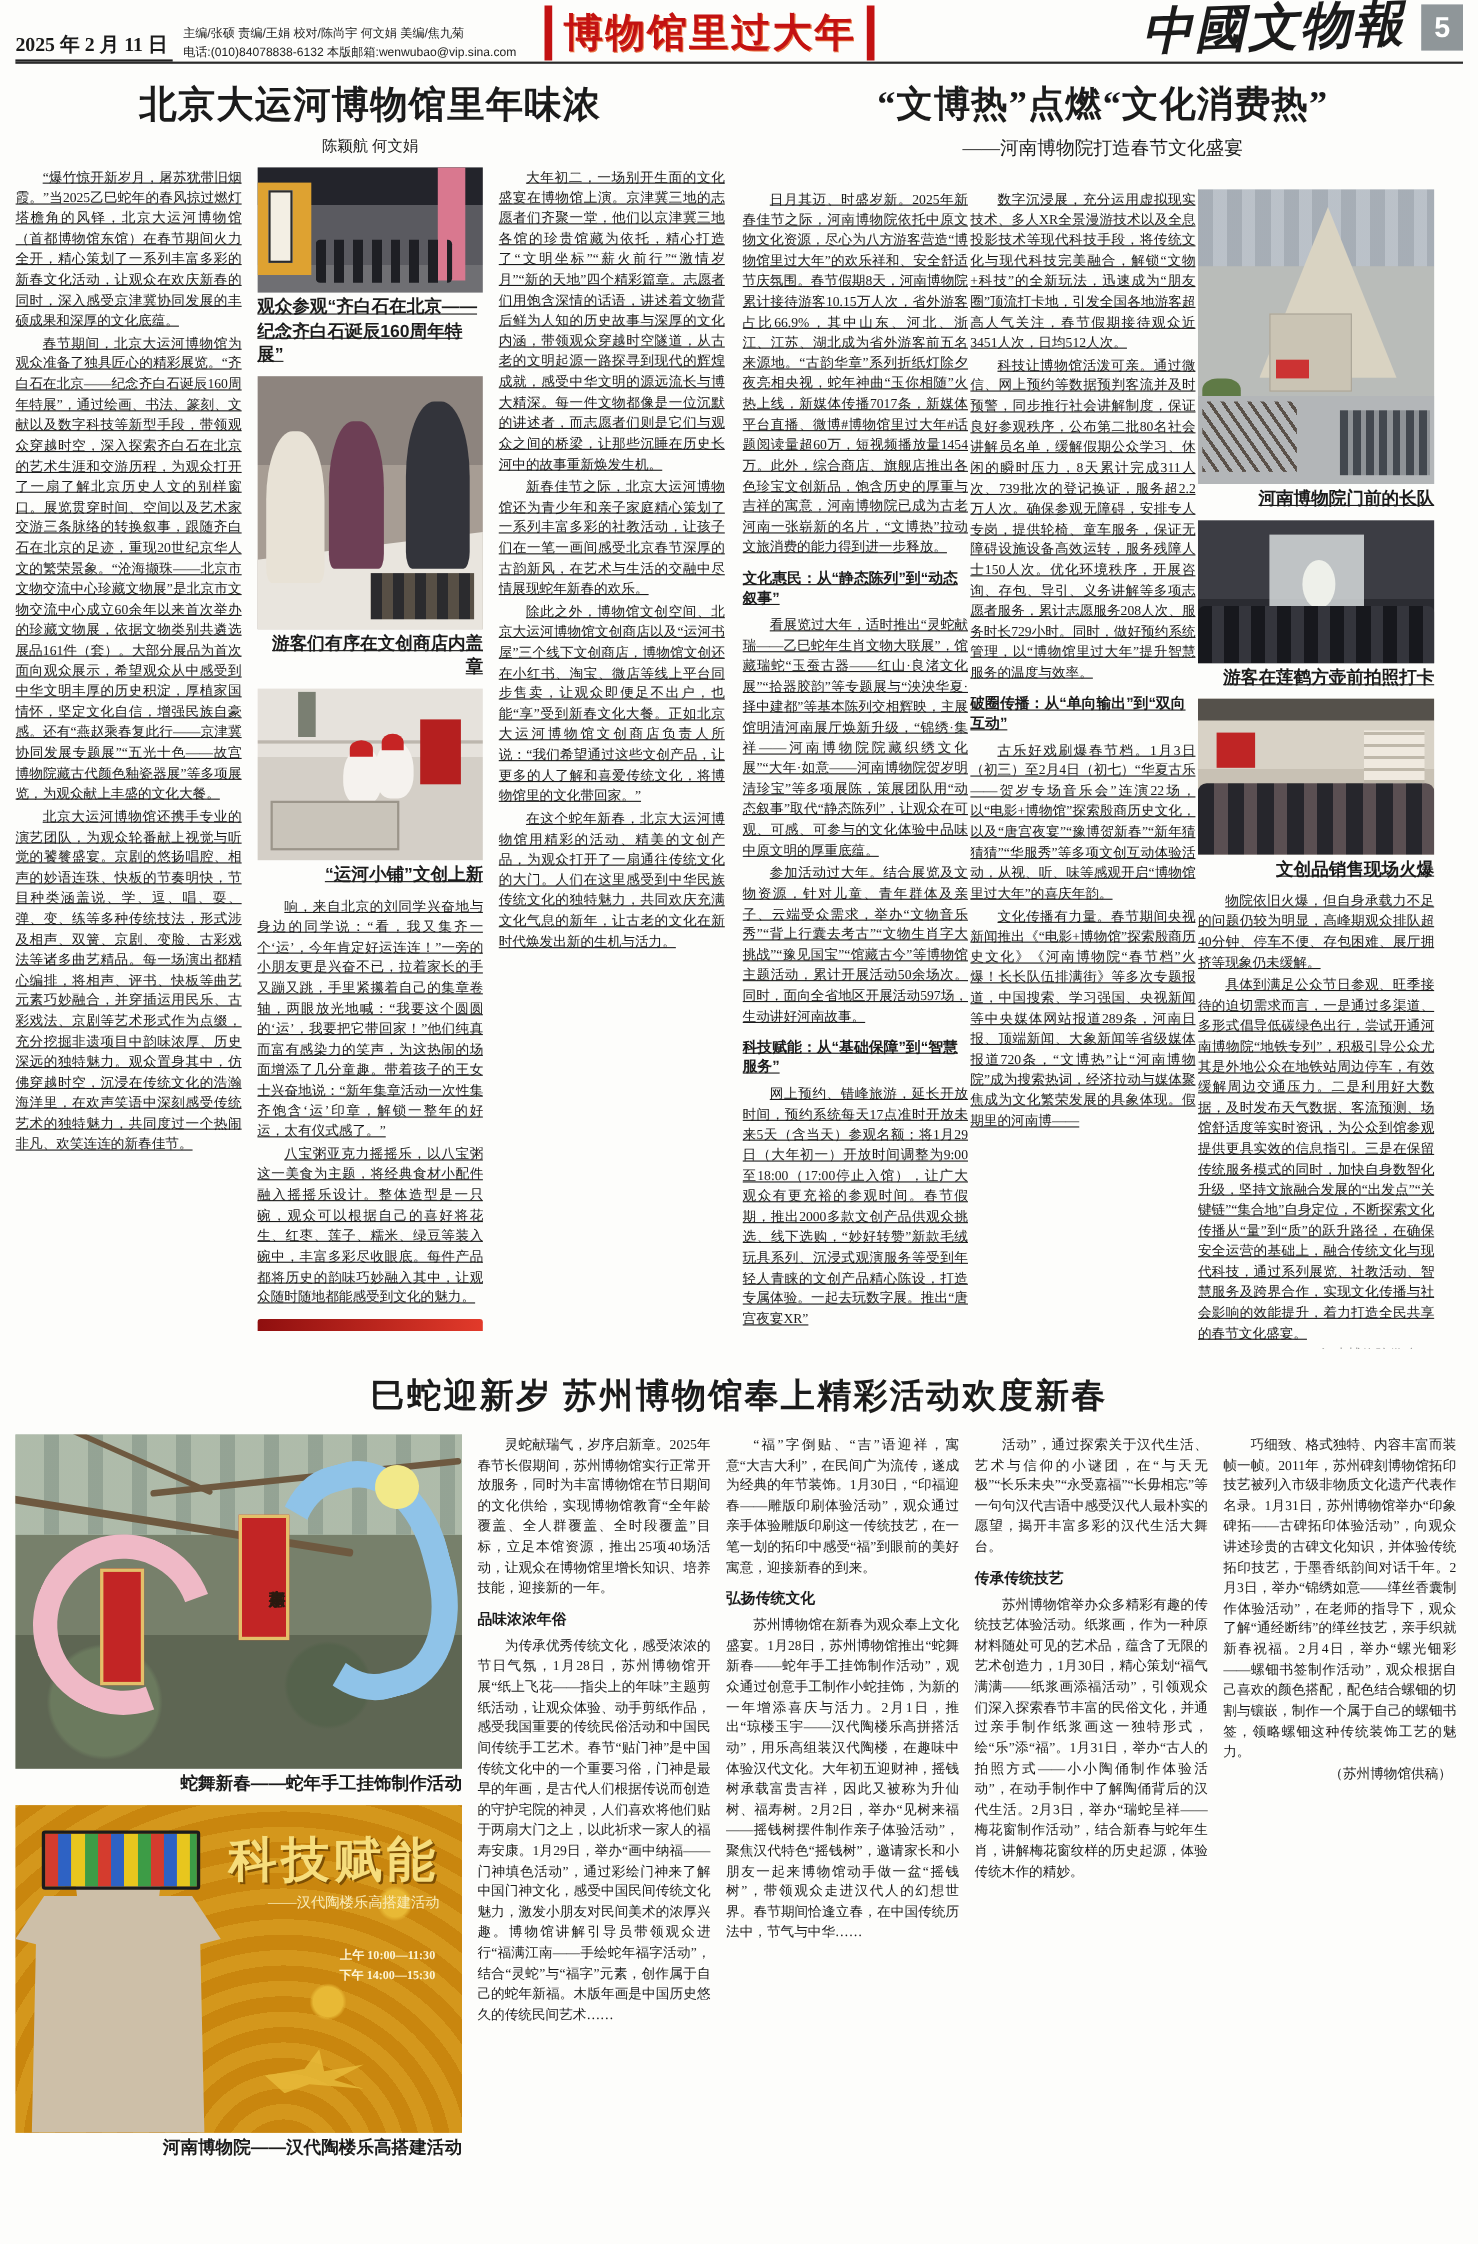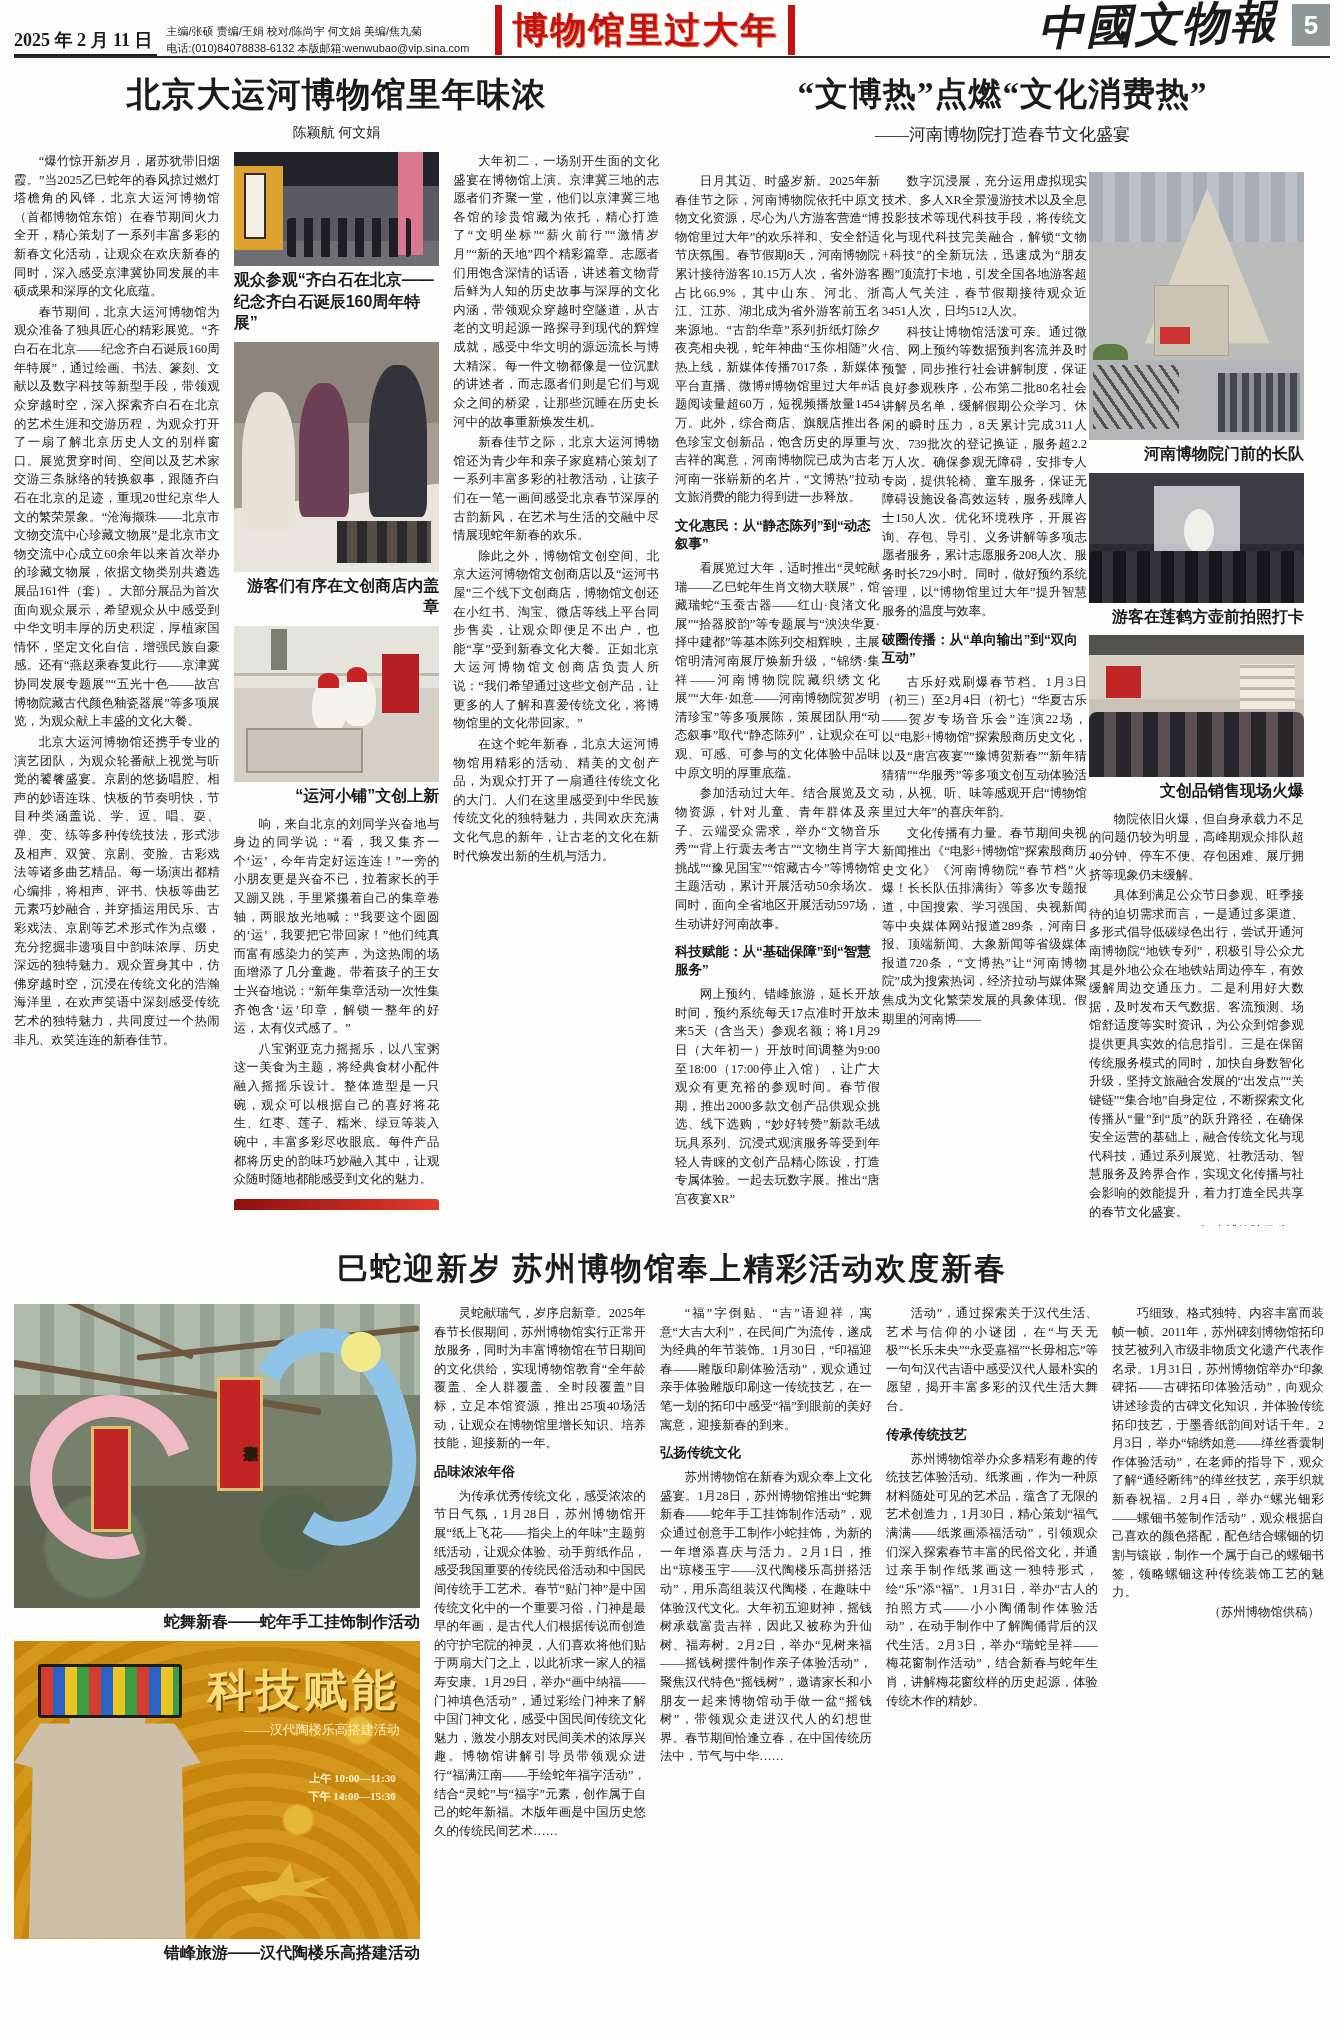--- a/index.html
+++ b/index.html
@@ -18,21 +18,21 @@
   .hdr-right{margin-left:auto;display:flex;align-items:center;}
   .masthead{font-size:46px;font-weight:bold;font-style:italic;letter-spacing:2px;
             font-family:"DejaVu Serif","Liberation Serif",serif;transform:rotate(-2deg);padding-right:14px;}
   .pagenum{width:38px;height:42px;background:#8f9699;color:#fff;font-size:26px;font-weight:bold;
            display:flex;align-items:center;justify-content:center;font-family:"Liberation Sans",sans-serif;}
 
   
   .toprow{display:flex;margin-top:14px;}
   .art-title{font-weight:900;text-align:center;letter-spacing:1px;}
   .byline{text-align:center;font-size:14px;margin:6px 0 10px;}
-  .cols{display:flex;}
+  .cols{display:flex;text-decoration:underline;}
   .col{overflow:hidden;}
   .col p{font-size:12.4px;line-height:1.5;text-align:justify;margin:0 0 2px;text-indent:2em;}
   .subhead{font-family:"Liberation Sans","DejaVu Sans",sans-serif;font-weight:bold;font-size:13.5px;
            margin:10px 0 6px;text-indent:0;}
   .caption{font-family:"Liberation Sans","DejaVu Sans",sans-serif;font-weight:bold;font-size:16px;
            line-height:1.35;margin:3px 0 8px;}
   .cap-r{text-align:right;}
   .attrib{font-size:12.4px;text-align:right;padding-right:4px;}
   .photo{position:relative;overflow:hidden;width:100%;}
 
@@ -298,21 +298,21 @@
           <div class="tower"></div>
           <div class="bricks"></div>
           <div class="title">科技赋能</div>
           <div class="sub">——汉代陶楼乐高搭建活动</div>
           <div class="times">
             <div>上午 10:00—11:30</div>
             <div>下午 14:00—15:30</div>
           </div>
           <div class="bird"></div>
         </div>
-        <div class="caption cap-r">错峰旅游——汉代陶楼乐高搭建活动</div>
+        <div class="caption cap-r">河南博物院——汉代陶楼乐高搭建活动</div>
       </div>
 
       <div class="bot-col col">
         <p>灵蛇献瑞气，岁序启新章。2025年春节长假期间，苏州博物馆实行正常开放服务，同时为丰富博物馆在节日期间的文化供给，实现博物馆教育“全年龄覆盖、全人群覆盖、全时段覆盖”目标，立足本馆资源，推出25项40场活动，让观众在博物馆里增长知识、培养技能，迎接新的一年。</p>
         <div class="subhead">品味浓浓年俗</div>
         <p>为传承优秀传统文化，感受浓浓的节日气氛，1月28日，苏州博物馆开展“纸上飞花——指尖上的年味”主题剪纸活动，让观众体验、动手剪纸作品，感受我国重要的传统民俗活动和中国民间传统手工艺术。春节“贴门神”是中国传统文化中的一个重要习俗，门神是最早的年画，是古代人们根据传说而创造的守护宅院的神灵，人们喜欢将他们贴于两扇大门之上，以此祈求一家人的福寿安康。1月29日，举办“画中纳福——门神填色活动”，通过彩绘门神来了解中国门神文化，感受中国民间传统文化魅力，激发小朋友对民间美术的浓厚兴趣。博物馆讲解引导员带领观众进行“福满江南——手绘蛇年福字活动”，结合“灵蛇”与“福字”元素，创作属于自己的蛇年新福。木版年画是中国历史悠久的传统民间艺术……</p>
       </div>
       <div class="bot-col col">
         <p>“福”字倒贴、“吉”语迎祥，寓意“大吉大利”，在民间广为流传，遂成为经典的年节装饰。1月30日，“印福迎春——雕版印刷体验活动”，观众通过亲手体验雕版印刷这一传统技艺，在一笔一划的拓印中感受“福”到眼前的美好寓意，迎接新春的到来。</p>
         <div class="subhead">弘扬传统文化</div>

